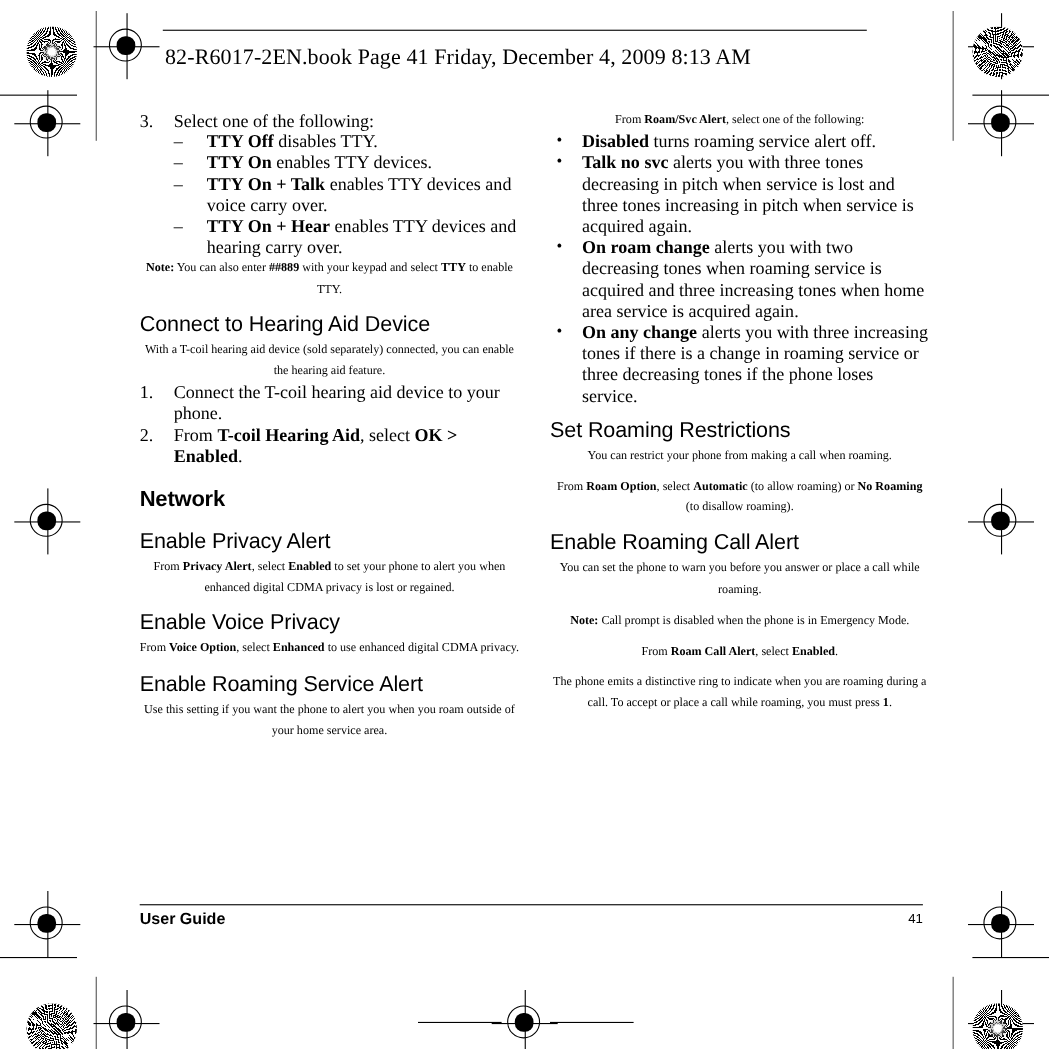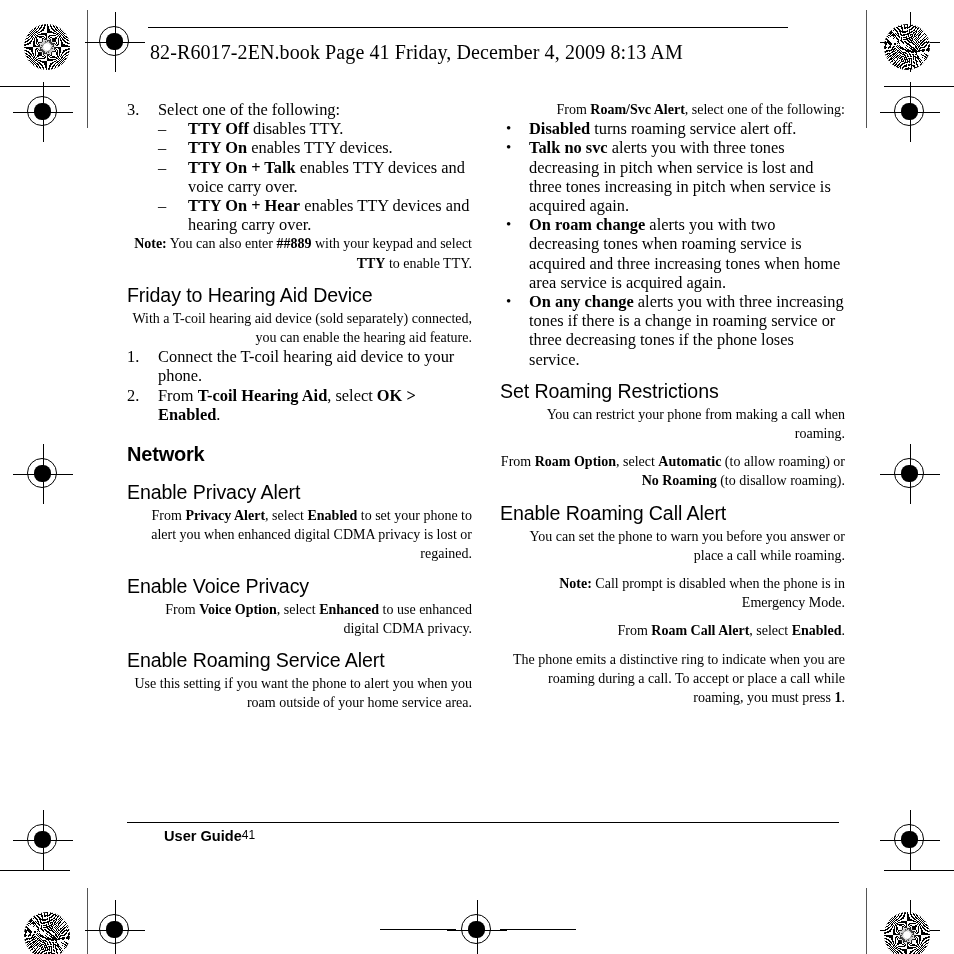--- a/index.html
+++ b/index.html
@@ -118,23 +118,23 @@
     width: 345px;
   }
   #col-left  { left: 0px; }
   #col-right { left: 373px; }
 
   p, ol, ul {
     margin: 0;
   }
 
   .body-text {
-    font-size: 14px;
+    font-size: 11px;
     line-height: 19.2px;
-    text-align: right;
+    text-align: center;
   }
 
   .h1 {
     font-family: "Liberation Sans", "DejaVu Sans", sans-serif;
     font-weight: bold;
     font-size: 20px;
     line-height: 32px;
     margin: 14px 0 7px 0;
     letter-spacing: -0.2px;
   }
@@ -220,21 +220,21 @@
   }
   #footer {
     position: absolute;
     left: 127px;
     top: 828px;
     width: 712px;
     font-family: "Liberation Sans", "DejaVu Sans", sans-serif;
     font-size: 14.6px;
     font-weight: bold;
     display: flex;
-    margin-left: 37px;
+    justify-content: space-between;
   }
   #footer .pg { font-weight: normal; font-size: 12px; }
 </style>
 </head>
 <body>
 
 <div id="page">
 
   <div class="trim-v" style="left:87px;  top:10px;  height:118px;"></div>
   <div class="trim-v" style="left:87px;  top:888px; height:66px;"></div>
@@ -349,21 +349,21 @@
           <b>TTY On + Talk</b><span> enables TTY devices and voice carry over.</span>
         </li>
         <li>
           <span class="marker">–</span>
           <b>TTY On + Hear</b><span> enables TTY devices and hearing carry over.</span>
         </li>
       </ul>
 
       <p class="body-text"><b>Note:</b><span> You can also enter </span><b>##889</b><span> with your keypad and select </span><b>TTY</b><span> to enable TTY.</span></p>
 
-      <h2 class="h2">Friday to Hearing Aid Device</h2>
+      <h2 class="h2">Connect to Hearing Aid Device</h2>
       <p class="body-text">With a T-coil hearing aid device (sold separately) connected, you can enable the hearing aid feature.</p>
 
       <ol class="numlist">
         <li>
           <span class="marker">1.</span>
           <span>Connect the T-coil hearing aid device to your phone.</span>
         </li>
         <li>
           <span class="marker">2.</span>
           <span>From </span><b>T-coil Hearing Aid</b><span>, select </span><b>OK &gt; Enabled</b><span>.</span>

